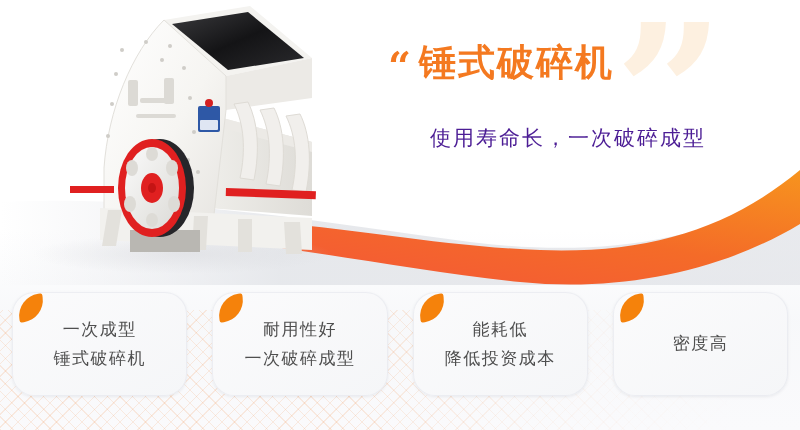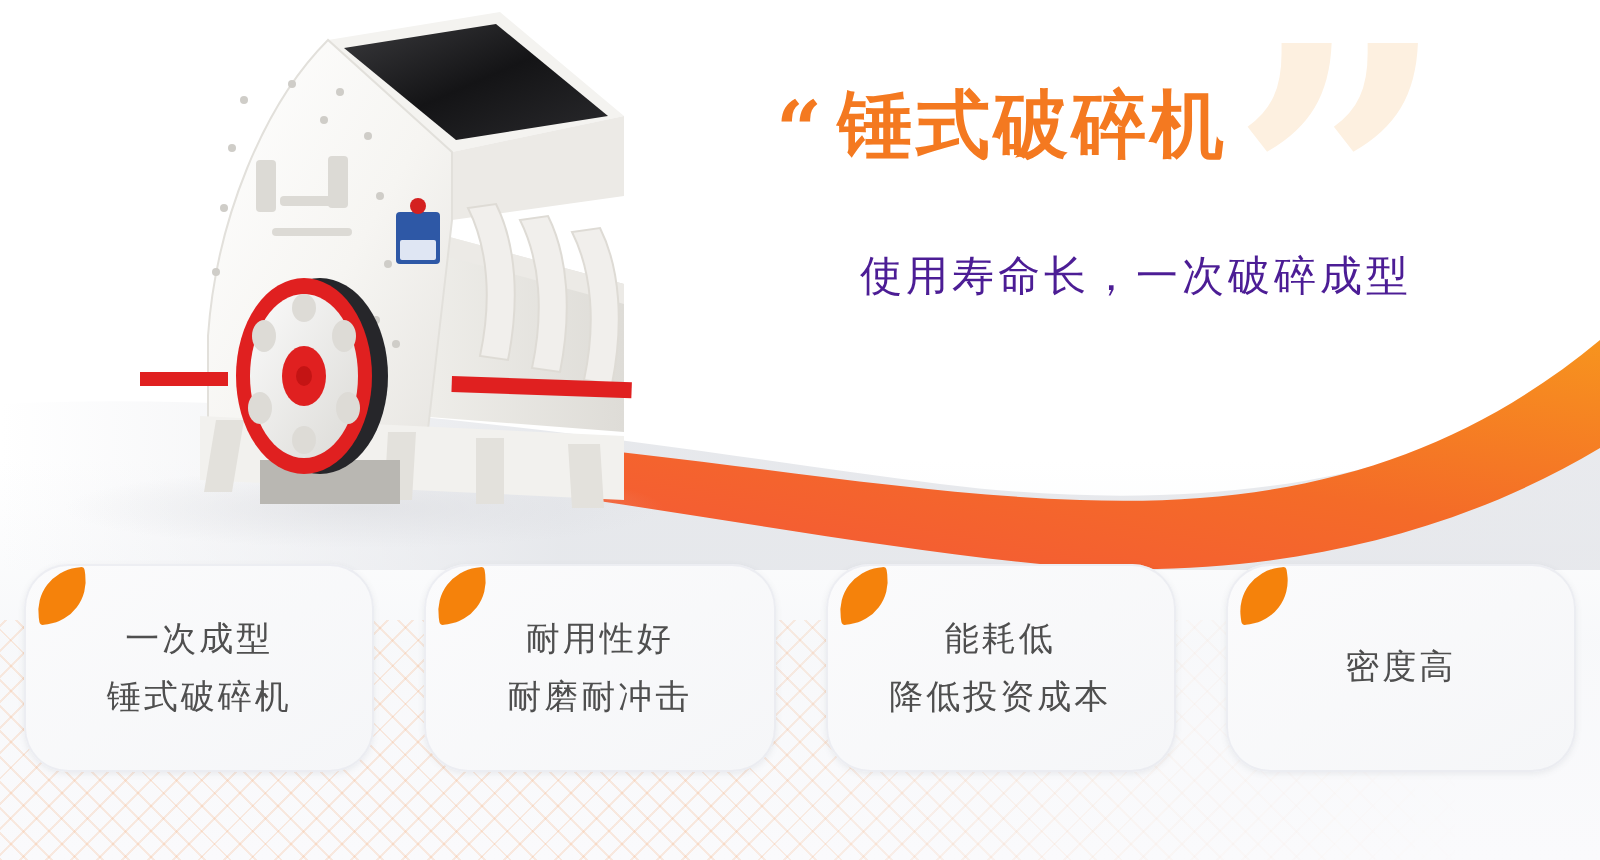--- a/index.html
+++ b/index.html
@@ -57,21 +57,21 @@
     font-size:37px; font-weight:700; letter-spacing:2px; line-height:1.15;
     white-space:nowrap;
   }
   .sub-title {
     margin-top:38px; margin-left:42px;
     color:#4c1d95; font-size:21px; letter-spacing:2px; white-space:nowrap;
   }
 
   
   .cards {
-    position:absolute; left:12px; bottom:44px;
+    position:absolute; left:12px; bottom:34px;
     width:776px; height:104px;
     display:flex; gap:25px;
   }
   .card {
     position:relative; flex:1 1 0;
     background:linear-gradient(150deg,#fbfbfc 0%, #f5f6f8 100%);
     border-radius:22px;
     box-shadow:0 1px 3px rgba(90,95,110,.10), 0 0 0 1px rgba(225,228,235,.55) inset;
     display:flex; flex-direction:column;
     align-items:center; justify-content:center; gap:7px;
@@ -225,21 +225,21 @@
 
     <div class="card">
       <span class="card-accent"></span>
       <span class="card-line">一次成型</span>
       <span class="card-line">锤式破碎机</span>
     </div>
 
     <div class="card">
       <span class="card-accent"></span>
       <span class="card-line">耐用性好</span>
-      <span class="card-line">耐磨耐冲击</span>
+      <span class="card-line">一次破碎成型</span>
     </div>
 
     <div class="card">
       <span class="card-accent"></span>
       <span class="card-line">能耗低</span>
       <span class="card-line">降低投资成本</span>
     </div>
 
     <div class="card">
       <span class="card-accent"></span>

